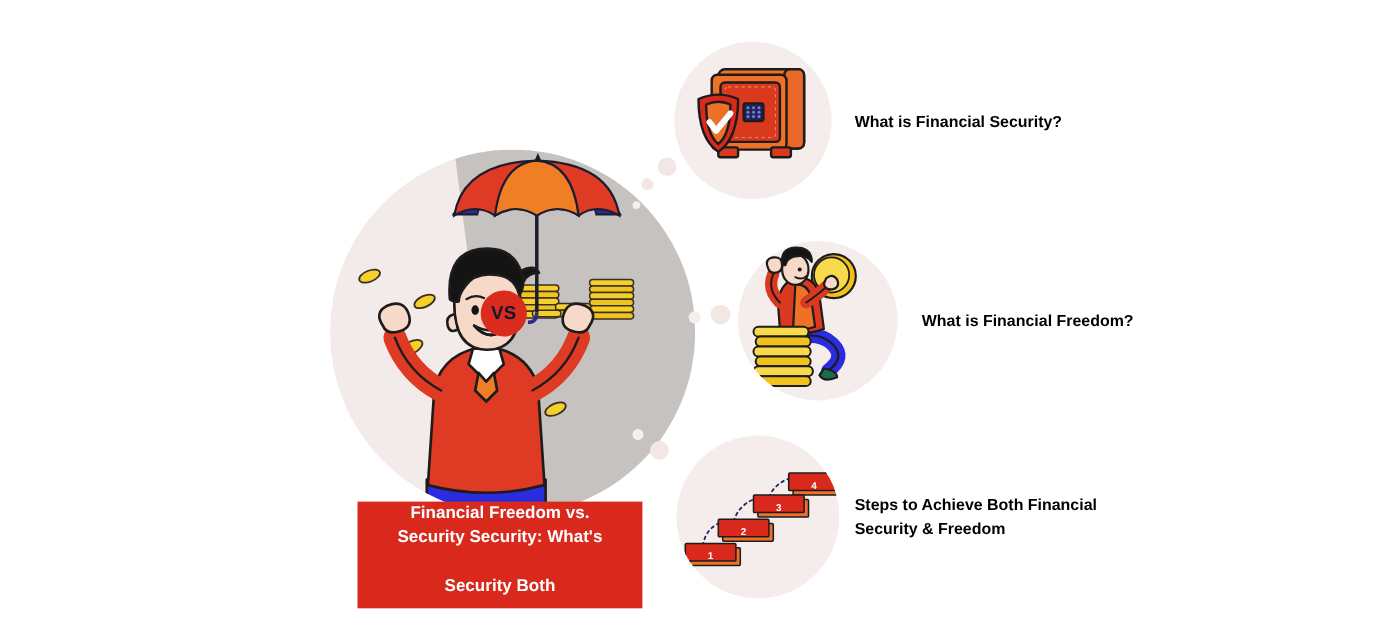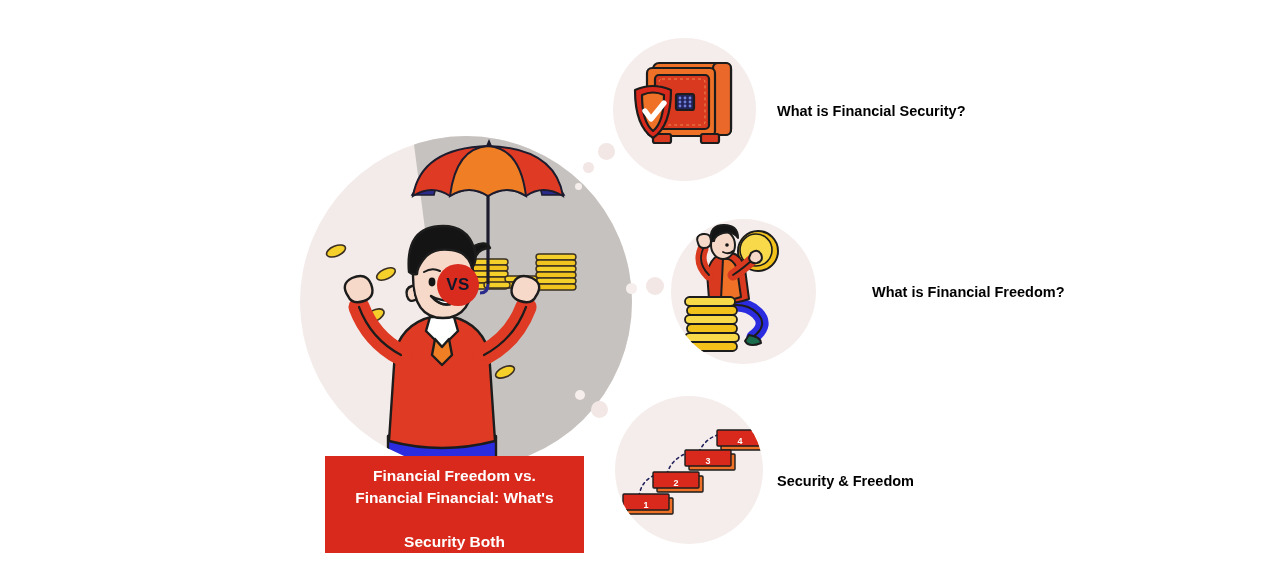--- a/index.html
+++ b/index.html
@@ -66,21 +66,21 @@
     top: 456px;
     width: 259px;
     height: 97px;
     background: #d8291c;
     color: #ffffff;
     font-size: 15.5px;
     font-weight: bold;
     line-height: 1.42;
     text-align: center;
     display: flex;
-    align-items: flex-end;
+    align-items: flex-start;
     justify-content: center;
     padding: 0 8px;
     box-sizing: border-box;
     z-index: 7;
   }
 
   
   .node {
     position: absolute;
   }
@@ -95,21 +95,21 @@
     color: #000000;
     font-size: 14.5px;
     font-weight: bold;
     line-height: 1.45;
   }
 
   .n1-circle { left: 613px; top: 38px;  width: 143px; height: 143px; }
   .n1-label  { left: 777px; top: 101px; width: 260px; }
 
   .n2-circle { left: 671px; top: 219px; width: 145px; height: 145px; }
-  .n2-label  { left: 838px; top: 282px; width: 280px; margin-left: 34px; }
+  .n2-label  { left: 838px; top: 282px; width: 280px; }
 
   .n3-circle { left: 615px; top: 396px; width: 148px; height: 148px; }
   .n3-label  { left: 777px; top: 450px; width: 250px; }
 
   
   .dot {
     position: absolute;
     border-radius: 50%;
     background: #f2e7e5;
   }
@@ -206,21 +206,21 @@
         <path d="M131 160 q14 16 30 2" fill="none" stroke-width="2.2"></path>
       </g>
     </svg>
   </div>
 
   <div class="vs-badge">VS</div>
 
   <div class="title-box">
     <span>
       <span>Financial Freedom vs.</span><br>
-      <span>Financial Financial: What's</span><br>
+      <span>Security Security: What's</span><br>
       <br>
       <span>Security Both</span>
     </span>
   </div>
 
   <div class="dot" style="left:583px;top:162px;width:11px;height:11px;"></div>
   <div class="dot" style="left:598px;top:143px;width:17px;height:17px;"></div>
   <div class="dot faint" style="left:575px;top:183px;width:7px;height:7px;"></div>
 
   <div class="dot faint" style="left:626px;top:283px;width:11px;height:11px;"></div>
@@ -346,17 +346,17 @@
       </g>
 
       <g>
         <rect x="12" y="102" width="46" height="16" rx="1" fill="#ef7127" stroke="#1c1c1c" stroke-width="1.4"></rect>
         <rect x="8" y="98" width="46" height="16" rx="1" fill="#d8291c" stroke="#1c1c1c" stroke-width="1.4"></rect>
         <text x="31" y="110" font-family="Liberation Sans, sans-serif" font-size="9" font-weight="bold" fill="#ffffff" text-anchor="middle" dominant-baseline="middle">1</text>
       </g>
     </svg>
   </div>
   <div class="node-label n3-label">
-    <br>
+    <span>Steps to Achieve Both Financial</span><br>
     <span>Security &amp; Freedom</span>
   </div>
 
 </div>
 
 </body></html>

